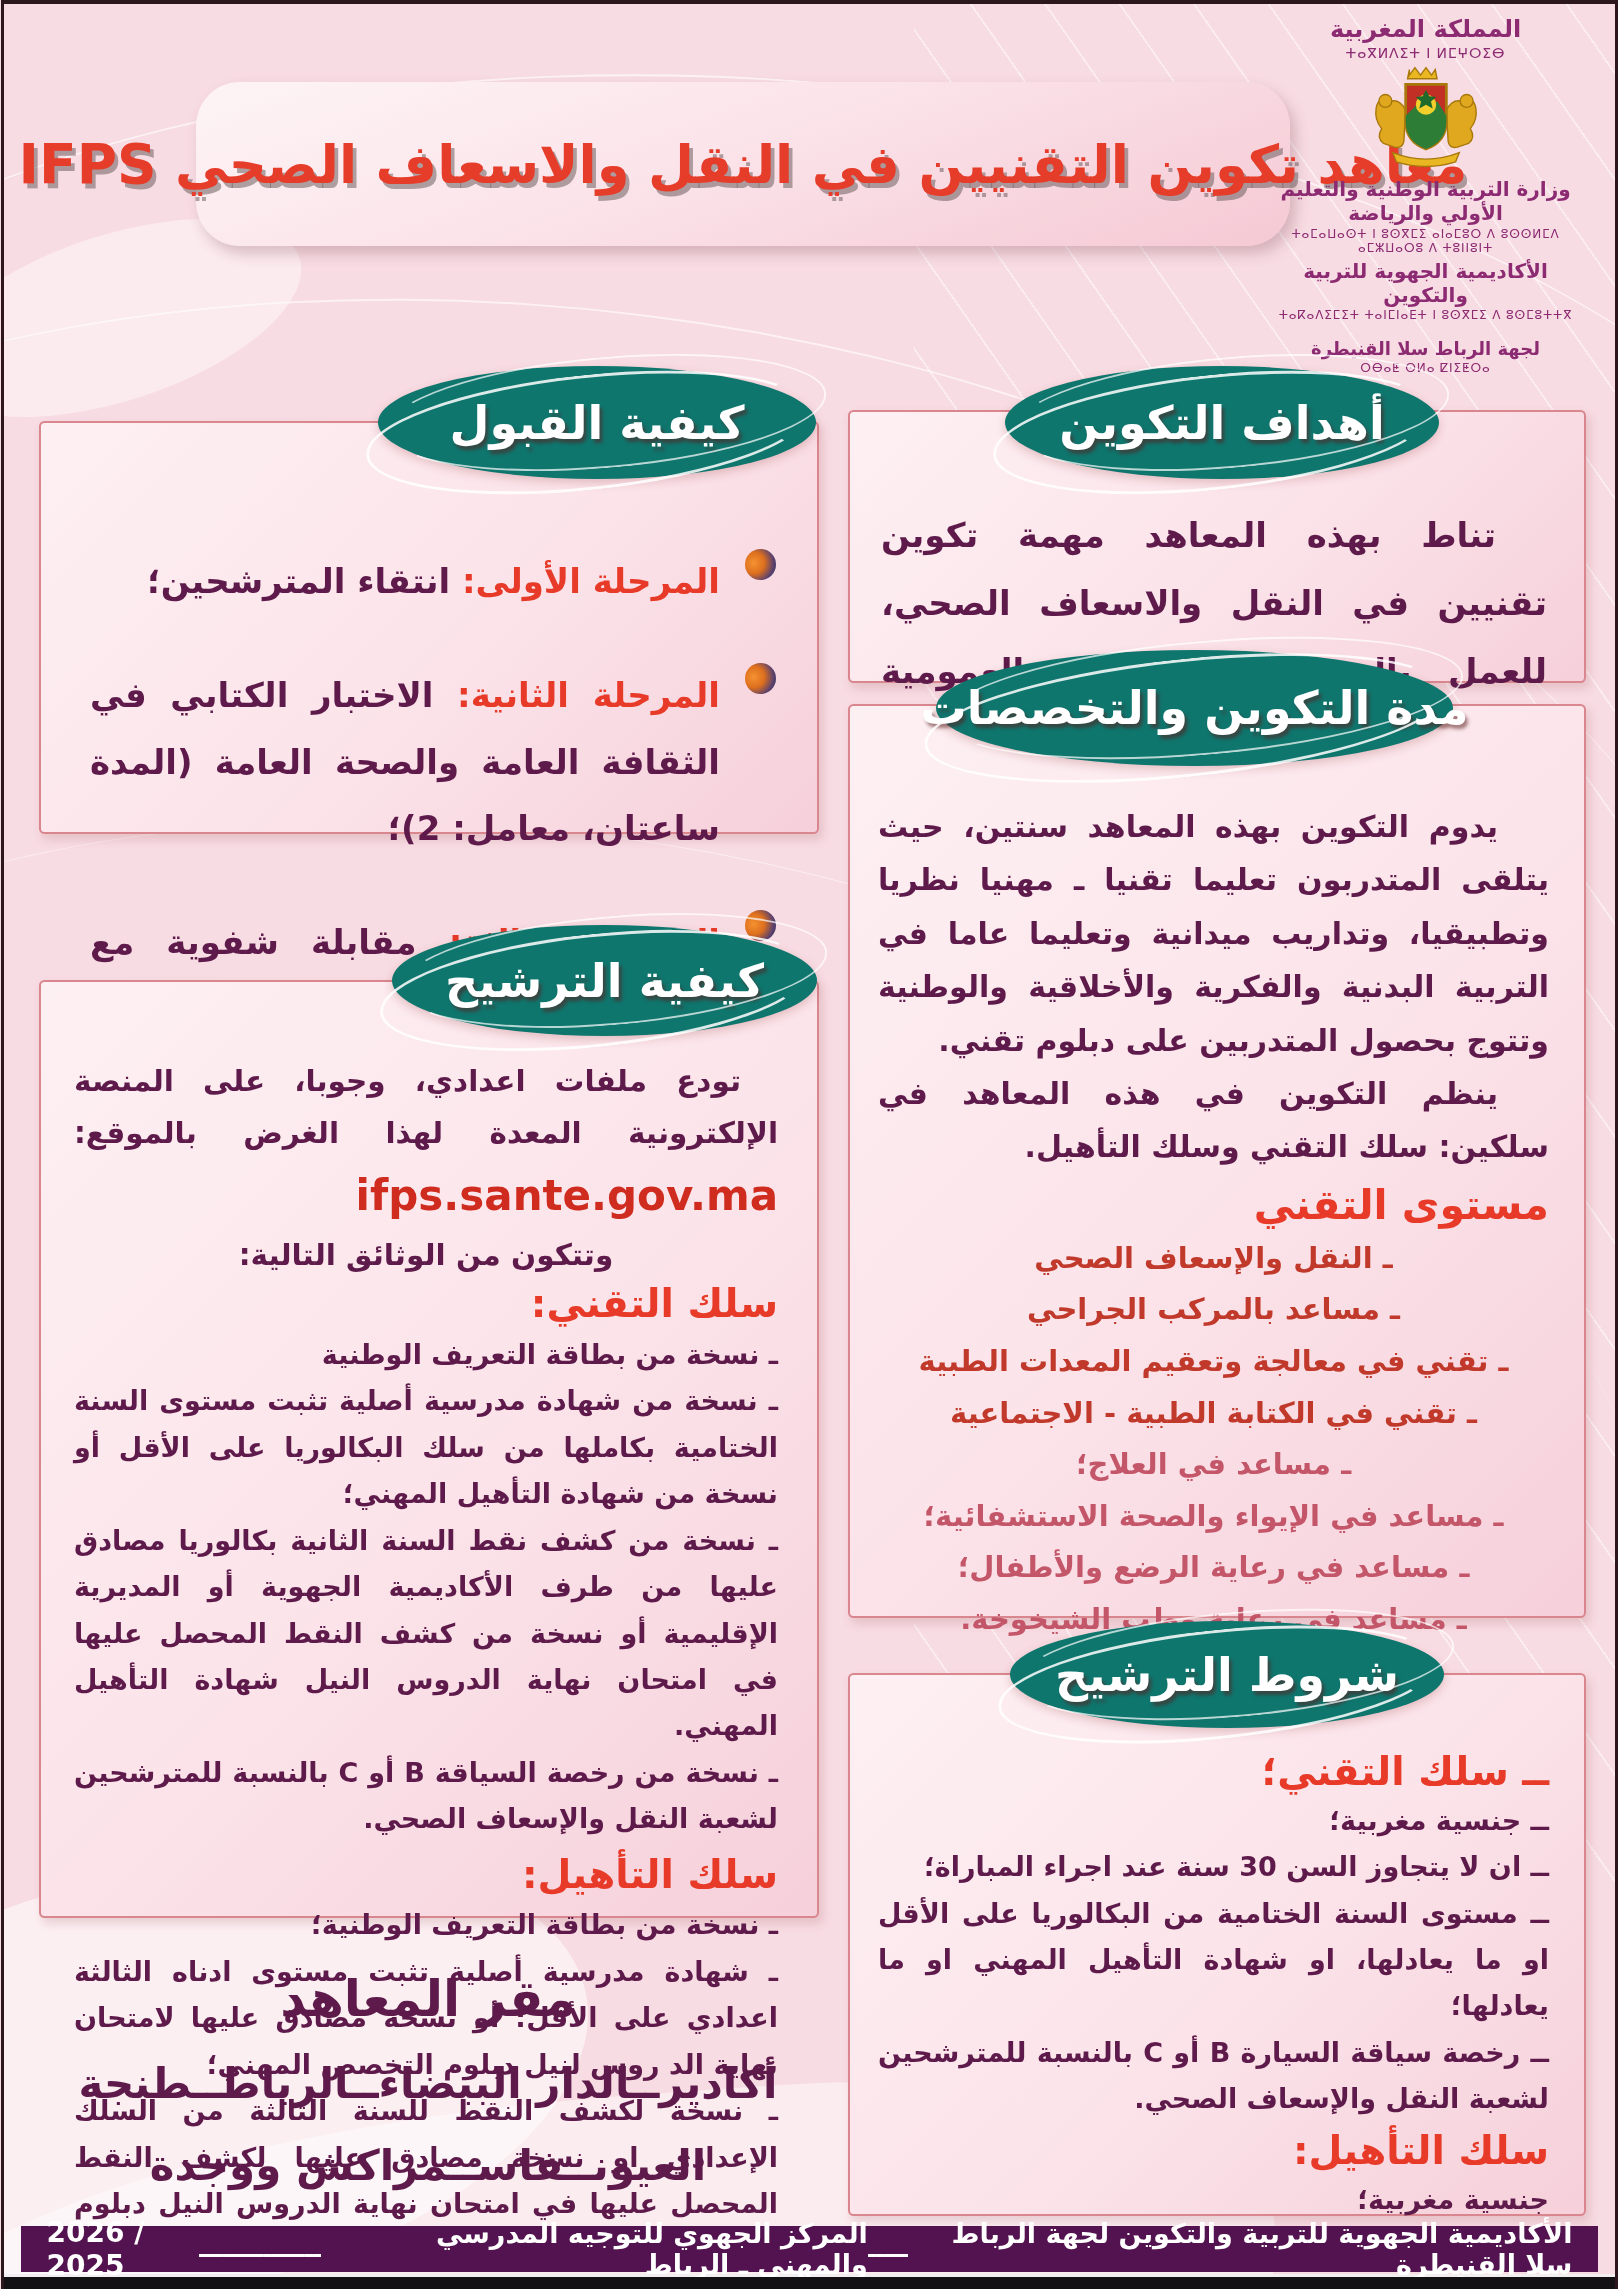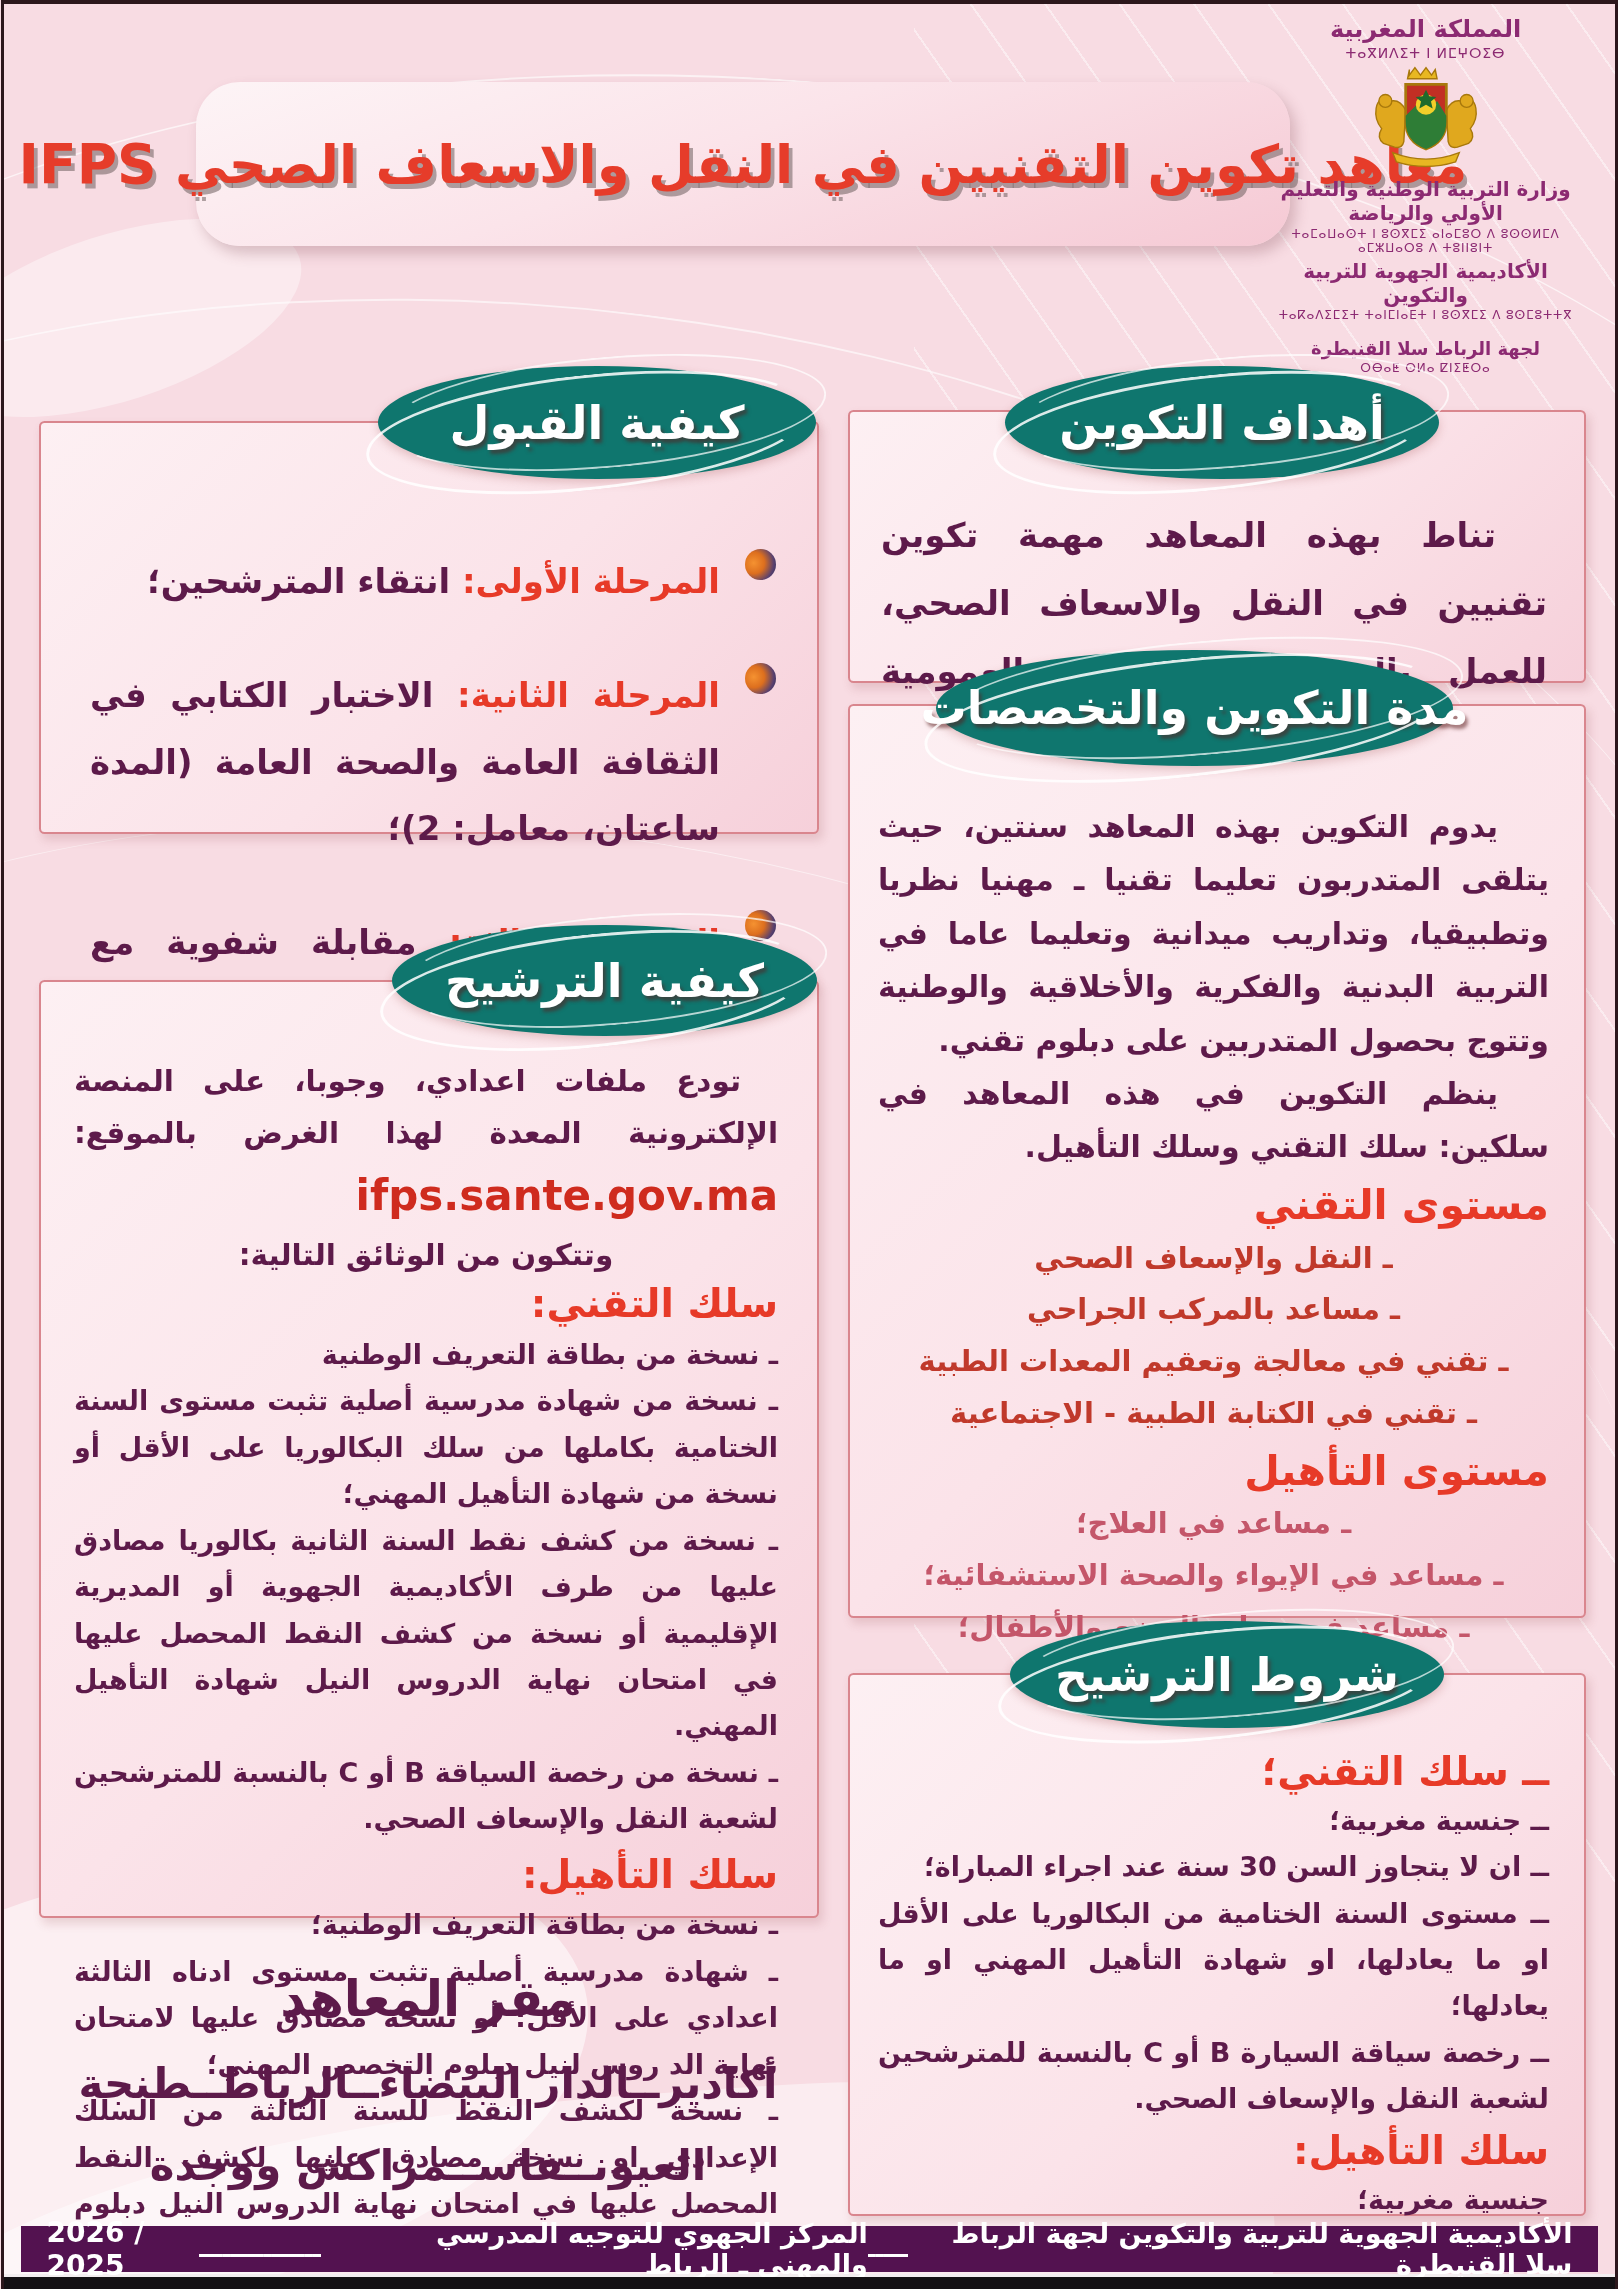--- a/index.html
+++ b/index.html
@@ -219,21 +219,20 @@
 <div class="box" style="left:844px;top:700px;width:738px;height:914px;padding:94px 35px 11px 28px;">
   <p class="purple indent" style="font-size:30px;font-weight:bold;line-height:1.78;margin:0;text-align:justify;">يدوم التكوين بهذه المعاهد سنتين، حيث يتلقى المتدربون تعليما تقنيا ـ مهنيا نظريا وتطبيقيا، وتداريب ميدانية وتعليما عاما في التربية البدنية والفكرية والأخلاقية والوطنية وتتوج بحصول المتدربين على دبلوم تقني.</p>
   <p class="purple indent" style="font-size:30px;font-weight:bold;line-height:1.78;margin:0;text-align:justify;">ينظم التكوين في هذه المعاهد في سلكين: سلك التقني وسلك التأهيل.</p>
   <div class="subhead red" style="font-size:41px;margin:7.4px 0 3.7px;">مستوى التقني</div>
   <div class="dash-list" style="color:#c0392b;">
     <p>ـ النقل والإسعاف الصحي</p>
     <p>ـ مساعد بالمركب الجراحي</p>
     <p>ـ تقني في معالجة وتعقيم المعدات الطبية</p>
     <p>ـ تقني في الكتابة الطبية - الاجتماعية</p>
   </div>
-  <div class="subhead red" style="font-size:41px;margin:7.4px 0 3.7px;">مستوى التأهيل</div>
   <div class="dash-list" style="color:#c4566a;">
     <p>ـ مساعد في العلاج؛</p>
     <p>ـ مساعد في الإيواء والصحة الاستشفائية؛</p>
     <p>ـ مساعد في رعاية الرضع والأطفال؛</p>
     <p>ـ مساعد في رعاية وطب الشيخوخة.</p>
   </div>
 </div>
 <div class="oval" style="left:932px;top:646px;width:517px;height:116px;">
   <span>مدة التكوين والتخصصات</span>
 </div>

